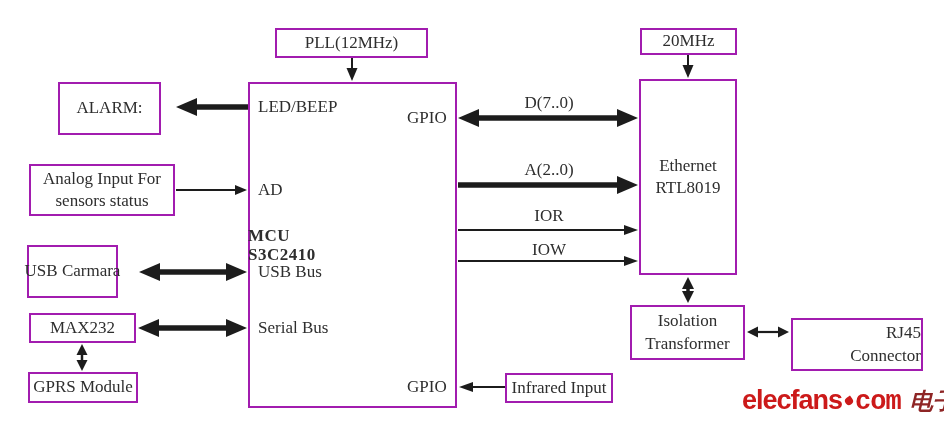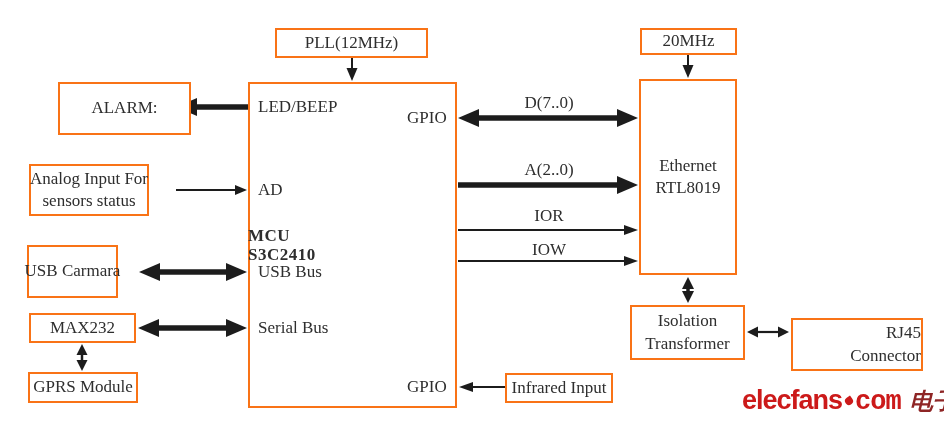--- a/index.html
+++ b/index.html
@@ -2,21 +2,21 @@
 <html><head>
 <meta charset="utf-8">
 <style>
   html,body { margin:0; padding:0; background:#ffffff; }
   .canvas {
     position:relative; width:944px; height:422px; background:#ffffff;
     font-family:"Liberation Serif", serif; color:#2e2e2e; overflow:hidden;
   }
   .box {
     position:absolute; box-sizing:border-box;
-    border:2px solid #f97316; background:#ffffff;
+    border:2px solid #a21caf; background:#ffffff;
     display:flex; flex-direction:column; align-items:center; justify-content:center;
     font-size:17px; line-height:1.3; text-align:center; white-space:nowrap;
   }
   .mcu-box { border-width:2px; }
   .port-label { position:absolute; font-size:17px; line-height:20px; white-space:nowrap; }
   .mcu-title {
     position:absolute; left:248px; width:209px; text-align:left;
     font-weight:bold; font-size:17px; line-height:19px; letter-spacing:0.5px;
   }
   .bus-label { position:absolute; width:120px; text-align:center; font-size:17px; line-height:20px; }
@@ -116,24 +116,24 @@
     </g>
   </svg>
 
   <div class="box" style="left:275px; top:28px; width:153px; height:30px;">
     <span>PLL(12MHz)</span>
   </div>
   <div class="box" style="left:640px; top:28px; width:97px; height:27px;">
     <span>20MHz</span>
   </div>
 
-  <div class="box" style="left:58px; top:82px; width:133px; height:53px;">
+  <div class="box" style="left:58px; top:82px; width:103px; height:53px;">
     <span>ALARM:</span>
   </div>
-  <div class="box" style="left:29px; top:164px; width:120px; height:52px;">
+  <div class="box" style="left:29px; top:164px; width:146px; height:52px;">
     <span>Analog Input For</span>
     <span>sensors status</span>
   </div>
   <div class="box" style="left:27px; top:245px; width:91px; height:53px;">
     <span>USB Carmara</span>
   </div>
   <div class="box" style="left:29px; top:313px; width:107px; height:30px;font-family:Liberation Serif, serif;">
     <span>MAX232</span>
   </div>
   <div class="box" style="left:28px; top:372px; width:110px; height:31px;">

